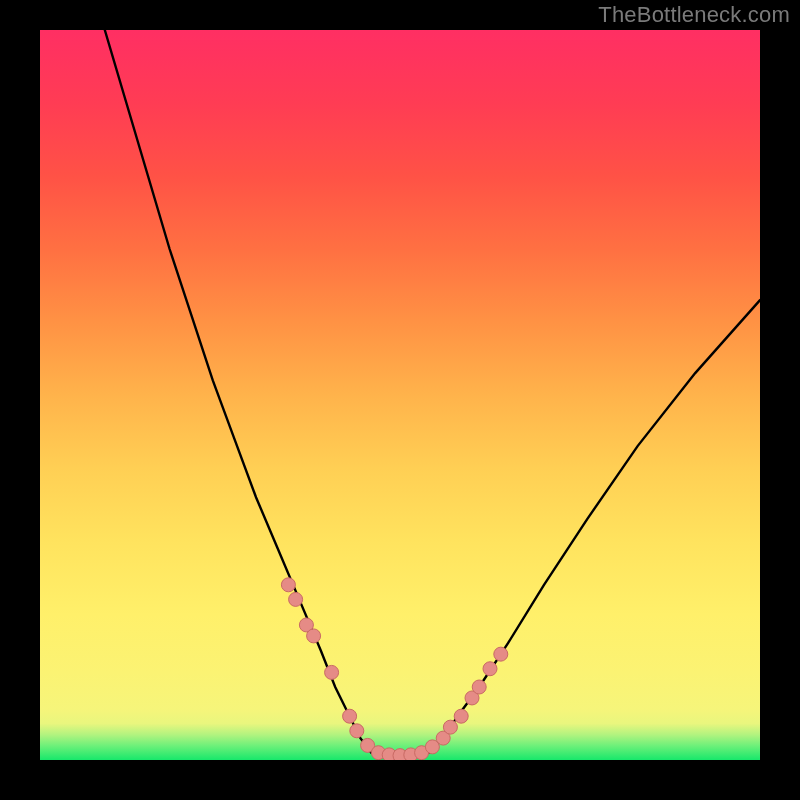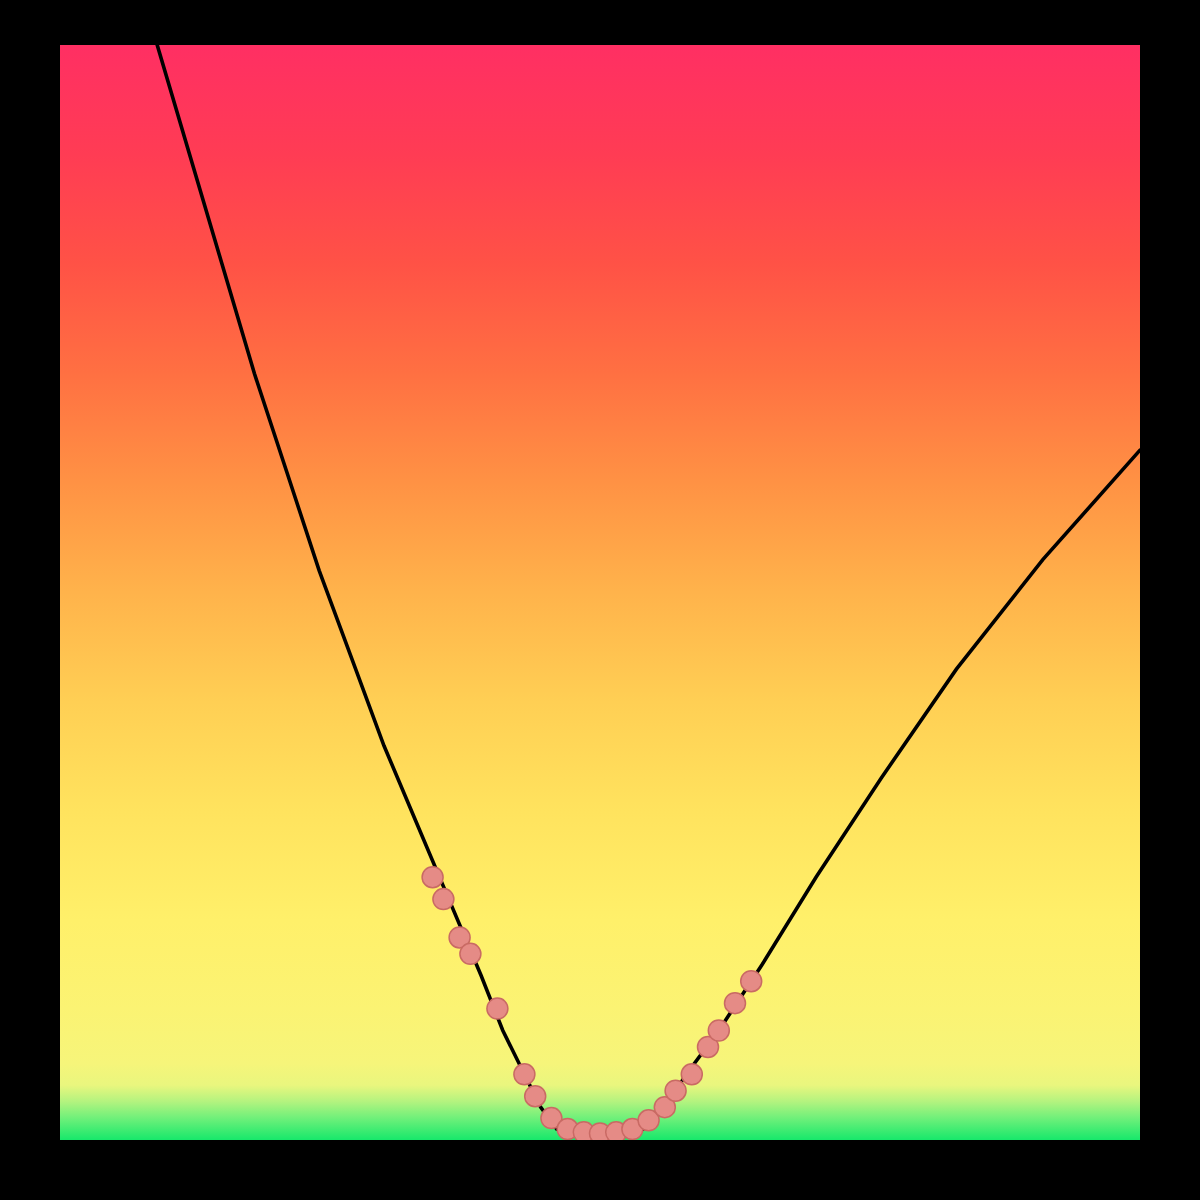--- a/index.html
+++ b/index.html
@@ -58,20 +58,21 @@
     left: 0;
     top: 0;
     width: 100%;
     height: 100%;
   }
 </style>
 </head>
 <body>
 
 <div class="frame">
+  <div class="watermark">TheBottleneck.com</div>
 
   <div class="plot-area">
     <svg class="curve" viewBox="0 0 720 730" preserveAspectRatio="none">
       <g>
         <path id="curve-path" fill="none" stroke="#000000" stroke-width="2.4" stroke-linecap="round" d="M 64.80 0.00 L 86.40 73.00 L 108.00 146.00 L 129.60 219.00 L 151.20 284.70 L 172.80 350.40 L 194.40 408.80 L 216.00 467.20 L 237.60 518.30 L 259.20 569.40 L 280.80 620.50 L 295.20 657.00 L 309.60 686.20 L 320.40 708.10 L 331.20 722.70 L 331.20 722.70 L 345.60 726.35 L 360.00 726.35 L 374.40 726.35 L 388.80 722.70 L 388.80 722.70 L 403.20 708.10 L 417.60 686.20 L 439.20 657.00 L 468.00 613.20 L 504.00 554.80 L 547.20 489.10 L 597.60 416.10 L 655.20 343.10 L 720.00 270.10"></path>
       </g>
       <g id="dots-group">
           <circle cx="248.40" cy="554.80" r="7" fill="#e58b86" stroke="#c96a64" stroke-width="1"></circle>
           <circle cx="255.60" cy="569.40" r="7" fill="#e58b86" stroke="#c96a64" stroke-width="1"></circle>
           <circle cx="266.40" cy="594.95" r="7" fill="#e58b86" stroke="#c96a64" stroke-width="1"></circle>

